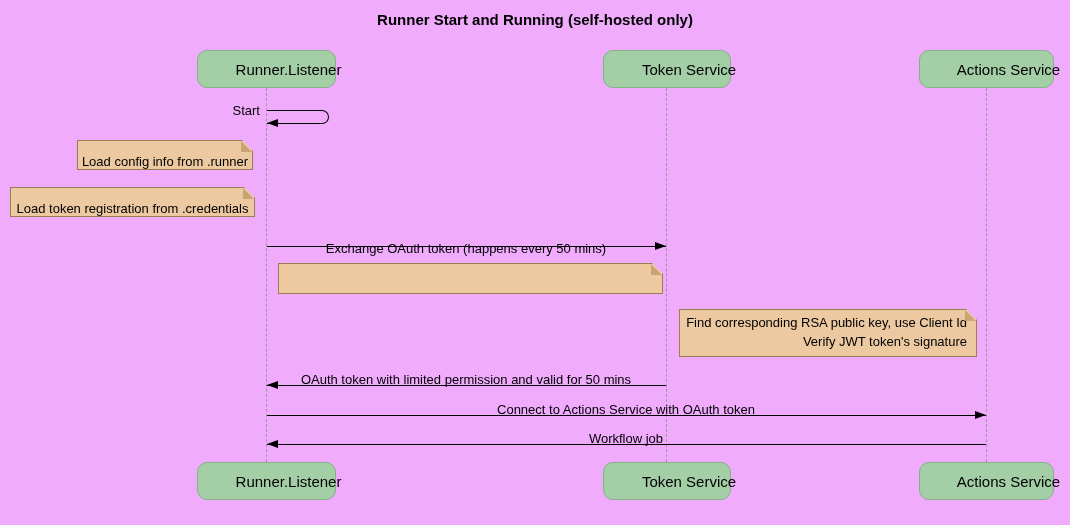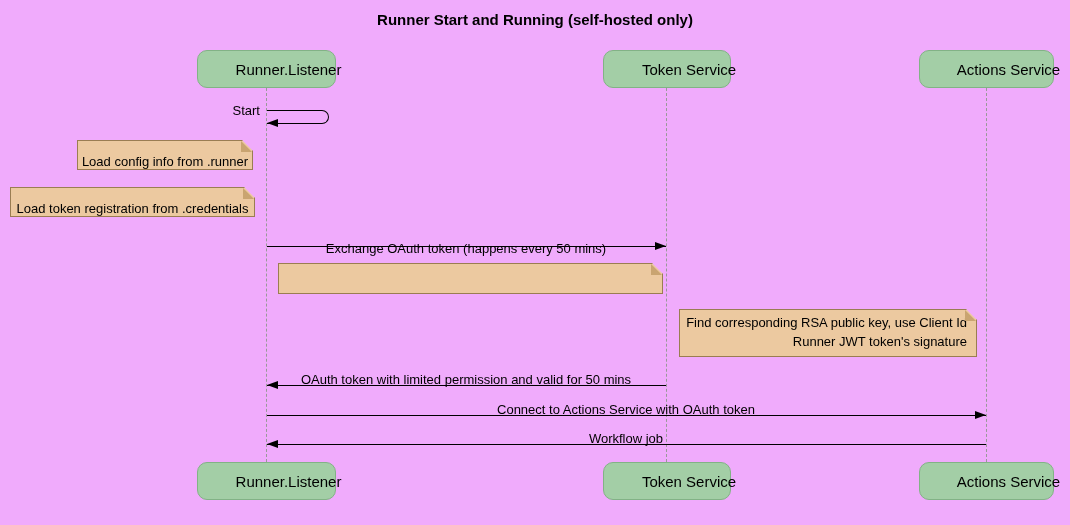--- a/index.html
+++ b/index.html
@@ -105,21 +105,21 @@
   <div class="msg-line" style="left:267px;top:246px;width:399px;"></div>
   <div class="arrow-right" style="left:655px;top:242px;"></div>
 
   <div class="note" style="left:278px;top:263px;width:385px;height:31px;">
     <span class="fold"></span>
   </div>
 
   <div class="note multiline" style="left:679px;top:309px;width:298px;height:48px;">
     <span class="fold"></span>
     <span>Find corresponding RSA public key, use Client Id</span>
-    <span>Runner JWT token's signature</span>
+    <span>Verify JWT token's signature</span>
   </div>
 
   <div class="msg-label" style="left:266px;top:372px;width:400px;">OAuth token with limited permission and valid for 50 mins</div>
   <div class="msg-line" style="left:267px;top:385px;width:399px;"></div>
   <div class="arrow-left" style="left:267px;top:381px;"></div>
 
   <div class="msg-label" style="left:266px;top:402px;width:720px;">Connect to Actions Service with OAuth token</div>
   <div class="msg-line" style="left:267px;top:415px;width:719px;"></div>
   <div class="arrow-right" style="left:975px;top:411px;"></div>
 

